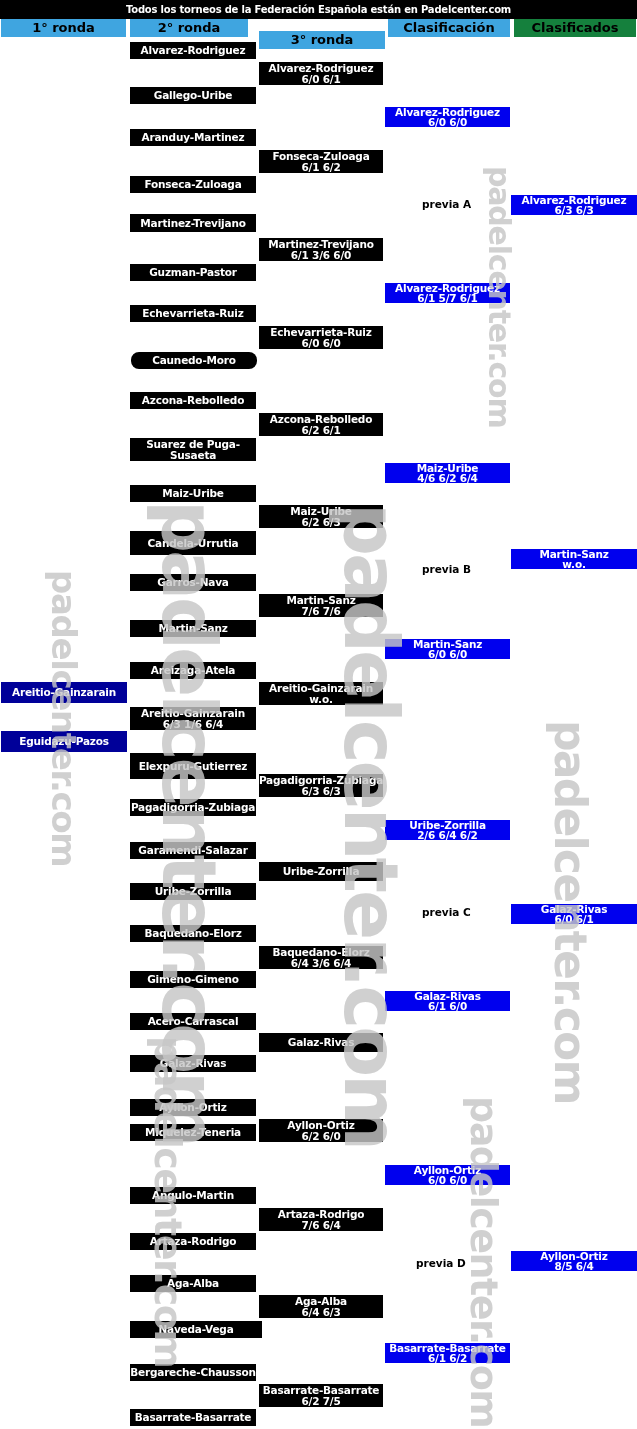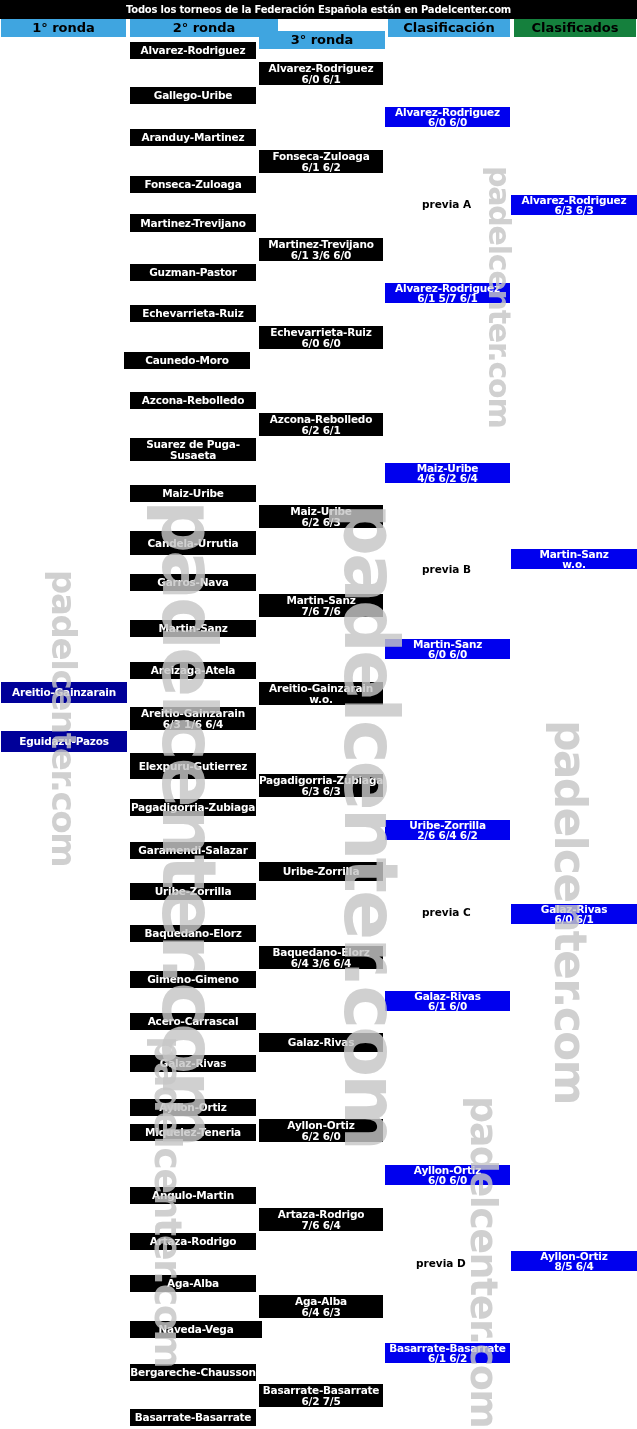--- a/index.html
+++ b/index.html
@@ -37,21 +37,21 @@
     color:rgba(198,198,198,0.82);letter-spacing:-0.04em;
   }
 </style>
 </head>
 <body>
 
 <div class="page">
   <div class="title-bar">Todos los torneos de la Federación Española están en Padelcenter.com</div>
   <div id="colHeaders">
       <div class="col-cell" style="left: 1px; width: 125px; background: rgb(63, 165, 224);">1° ronda</div>
-      <div class="col-cell" style="left: 130px; width: 148px; background: rgb(63, 165, 224);">2° ronda</div>
+      <div class="col-cell" style="left: 130px; width: 118px; background: rgb(63, 165, 224);">2° ronda</div>
       <div class="col-cell" style="left: 259px; width: 126px; background: rgb(63, 165, 224); margin-top: 12px;">3° ronda</div>
       <div class="col-cell" style="left: 388px; width: 122px; background: rgb(63, 165, 224);">Clasificación</div>
       <div class="col-cell" style="left: 514px; width: 122px; background: #15803d;">Clasificados</div>
     </div>
   <div id="bracket">
       <div class="box navy" style="left: 1px; width: 126px; top: 682px; height: 21px;">
         <div class="l1">Areitio-Gainzarain</div>
       </div>
       <div class="box navy" style="left: 1px; width: 126px; top: 731px; height: 21px;">
         <div class="l1">Eguidazu-Pazos</div>
@@ -70,21 +70,21 @@
       </div>
       <div class="box black" style="left: 130px; width: 126px; top: 214px; height: 18px;">
         <div class="l1">Martinez-Trevijano</div>
       </div>
       <div class="box black" style="left: 130px; width: 126px; top: 264px; height: 17px;">
         <div class="l1">Guzman-Pastor</div>
       </div>
       <div class="box black" style="left: 130px; width: 126px; top: 305px; height: 17px;">
         <div class="l1">Echevarrieta-Ruiz</div>
       </div>
-      <div class="box black" style="left: 124px; width: 126px; top: 352px; height: 17px;">
+      <div class="box black" style="left: 131px; width: 126px; top: 352px; height: 17px; border-radius: 8px;">
         <div class="l1">Caunedo-Moro</div>
       </div>
       <div class="box black" style="left: 130px; width: 126px; top: 392px; height: 17px;">
         <div class="l1">Azcona-Rebolledo</div>
       </div>
       <div class="box black" style="left: 130px; width: 126px; top: 438px; height: 23px;">
         <div class="l1">Suarez de Puga-</div>
         <div class="l2">Susaeta</div>
       </div>
       <div class="box black" style="left: 130px; width: 126px; top: 485px; height: 17px;">

